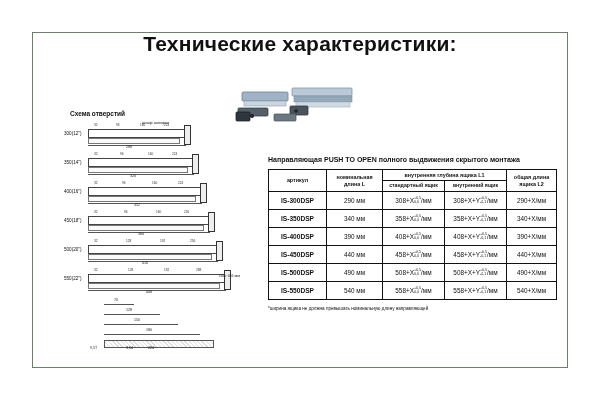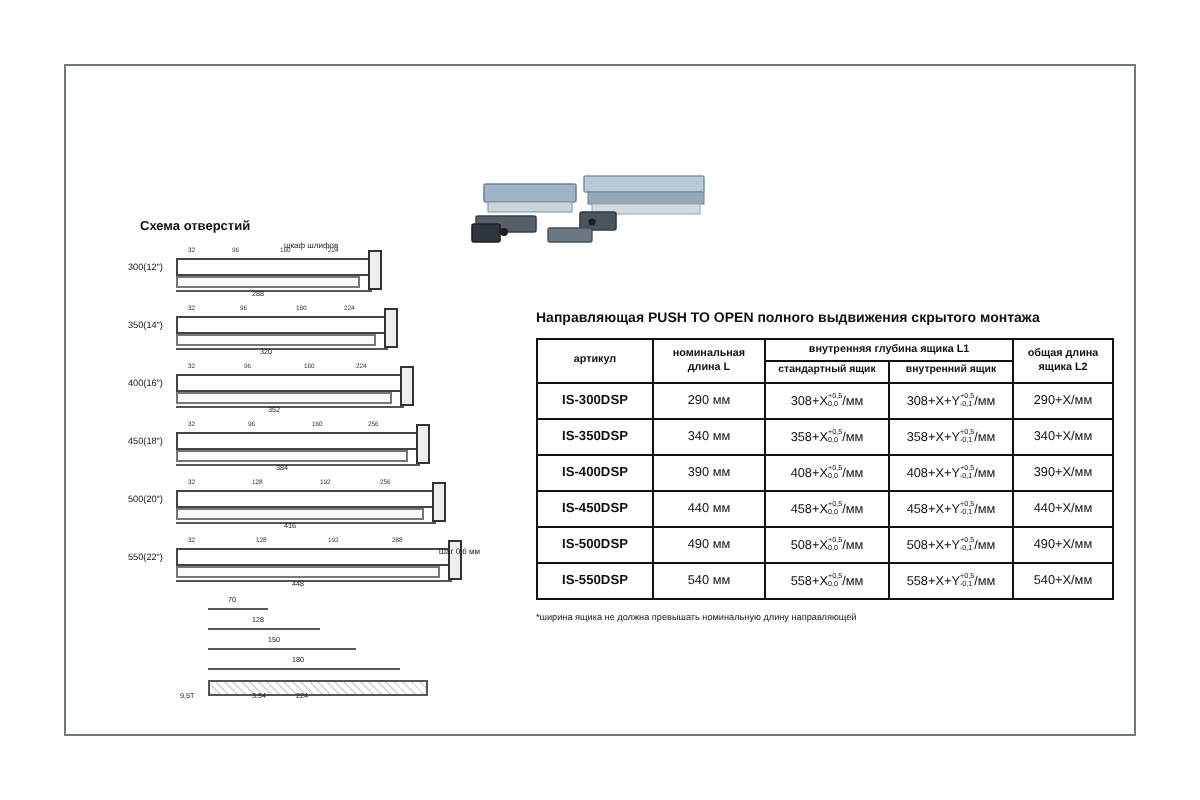--- a/index.html
+++ b/index.html
@@ -98,20 +98,21 @@
   .colw3{width:62px;}
   .colw4{width:62px;}
   .colw5{width:50px;}
 </style>
 </head>
 <body>
 
 <div class="page">
   <div class="frame"></div>
 
+  <div class="title">Технические характеристики:</div>
 
   <div class="photo">
     <svg width="128" height="52" viewBox="0 0 128 52">
       <g>
         <rect x="8" y="8" width="46" height="9" rx="1" fill="#9fb3c4" stroke="#6f8496" stroke-width="0.8"></rect>
         <rect x="10" y="17" width="42" height="5" fill="#c9d5de" stroke="#8ba0ae" stroke-width="0.6"></rect>
         <rect x="4" y="24" width="30" height="8" rx="1" fill="#55606a" stroke="#39424a" stroke-width="0.8"></rect>
         <rect x="2" y="28" width="14" height="9" rx="1" fill="#2f363c" stroke="#1d2226" stroke-width="0.8"></rect>
         <rect x="58" y="4" width="60" height="8" rx="1" fill="#b9c9d6" stroke="#8197a6" stroke-width="0.8"></rect>
         <rect x="60" y="12" width="58" height="6" fill="#93a9ba" stroke="#7a8e9c" stroke-width="0.6"></rect>

